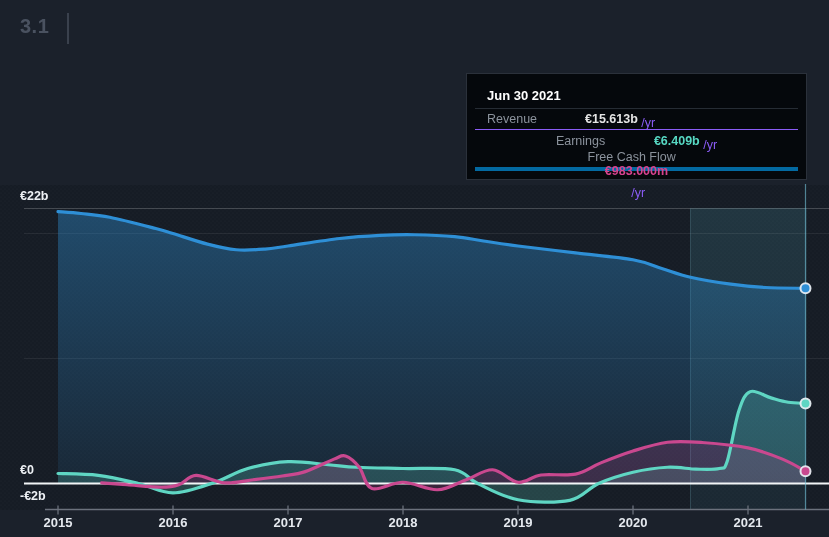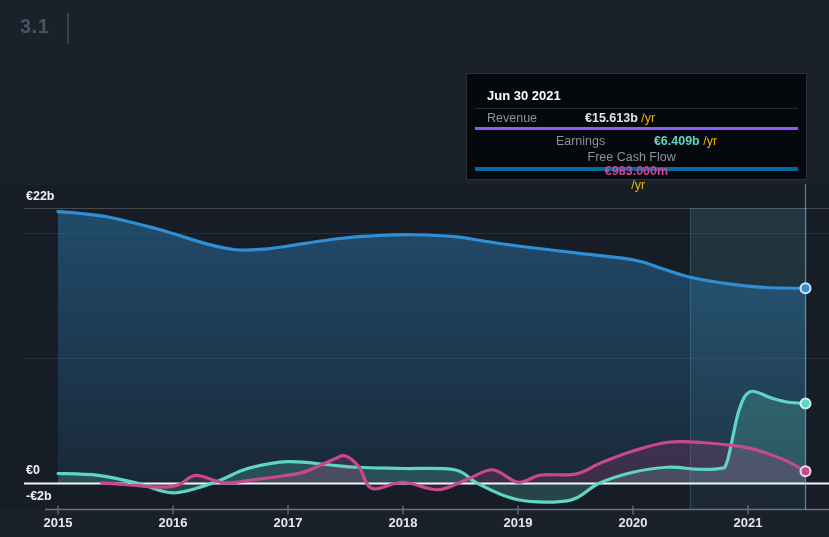--- a/index.html
+++ b/index.html
@@ -21,42 +21,42 @@
   }
   .title {
     position:absolute; left:79px; top:15px;
     font-size:20px; font-weight:bold; color:#f3f5f7; letter-spacing:.2px;
     white-space:nowrap;
   }
   
   .chart { position:absolute; inset:0; }
   #chart-svg { position:absolute; left:0; top:0; width:829px; height:537px; display:block; }
   .ylabel {
-    position:absolute; left:26px; color:#eef1f5; font-size:12.5px; font-weight:600;
+    position:absolute; left:20px; color:#eef1f5; font-size:12.5px; font-weight:600;
     white-space:nowrap; z-index:3;
   }
   .ylabel.y22 { top:189px; }
   .ylabel.y0  { top:463px; }
   .ylabel.ym2 { top:489px; }
   
   .tooltip {
     position:absolute; left:466px; top:73px; width:341px;
     background:#05080c; border:1px solid #2b313b; z-index:5;
     padding:8px;
   }
   .tt-date {
     height:27px; line-height:27px; padding:0 12px;
     color:#ffffff; font-size:13px; font-weight:bold;
     border-bottom:1px solid #262c34;
   }
   .tt-row { padding:0 12px; font-size:12.5px; display:flex; align-items:center; }
   .tt-row .tt-label { width:98px; flex:none; color:#8b929c; }
   .tt-row .tt-value { font-weight:bold; }
-  .tt-row .tt-suffix { color:#eab308; white-space:pre; }
-  .tt-row.r-revenue { height:21px; border-bottom:3px solid #8b5cf6; }
+  .tt-row .tt-suffix { color:#8b5cf6; white-space:pre;margin-top:8px; }
+  .tt-row.r-revenue { height:21px; border-bottom:1px solid #8b5cf6; }
   .tt-row.r-earnings { height:20px; padding-top:2px;justify-content:center; }
   .tt-row.r-margin { height:17px; border-bottom:1px solid #262c34; padding-bottom:2px; }
   .tt-row.r-margin .tt-value { color:#ffffff; }
   .tt-row.r-fcf { height:21px; border-bottom:4px solid #0369a1;flex-direction:column; }
 </style>
 </head>
 <body>
 
 <div class="page">
 

